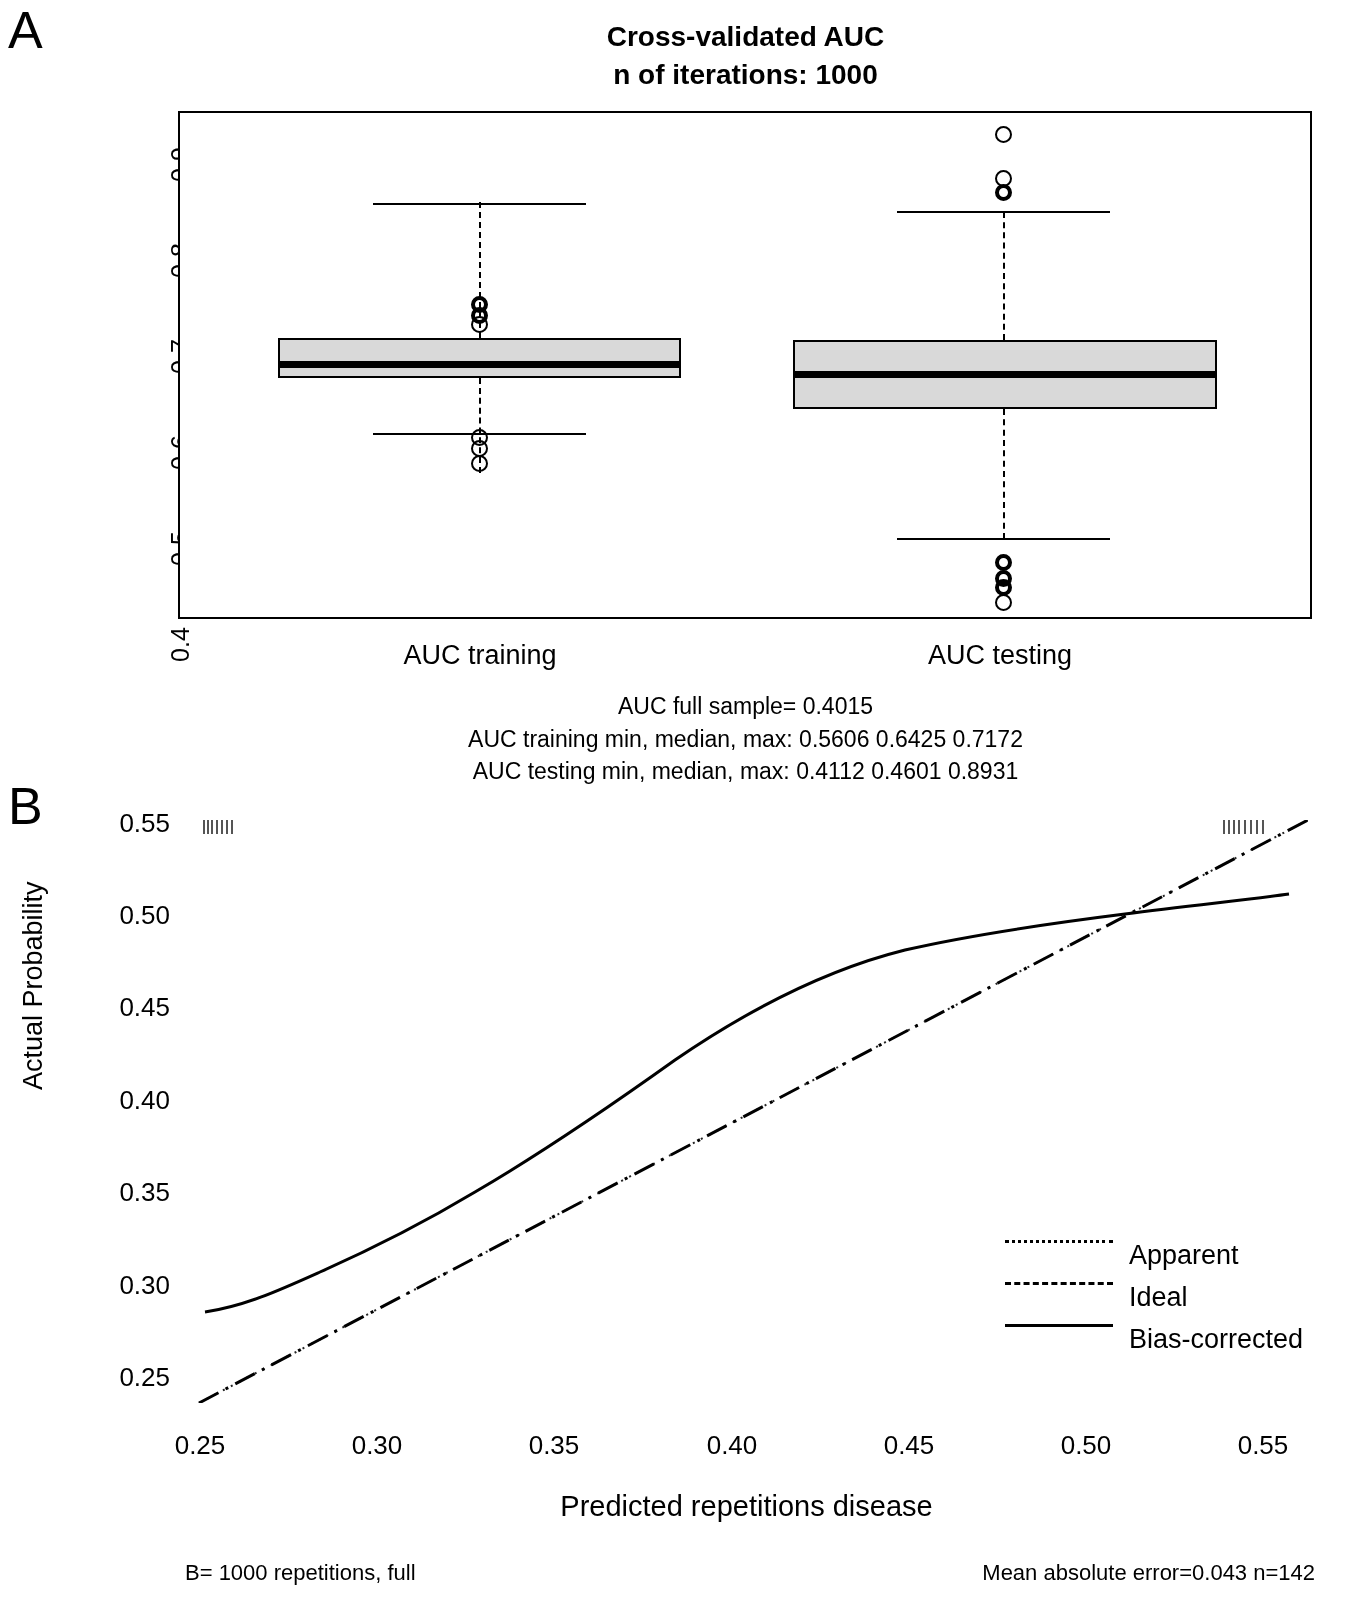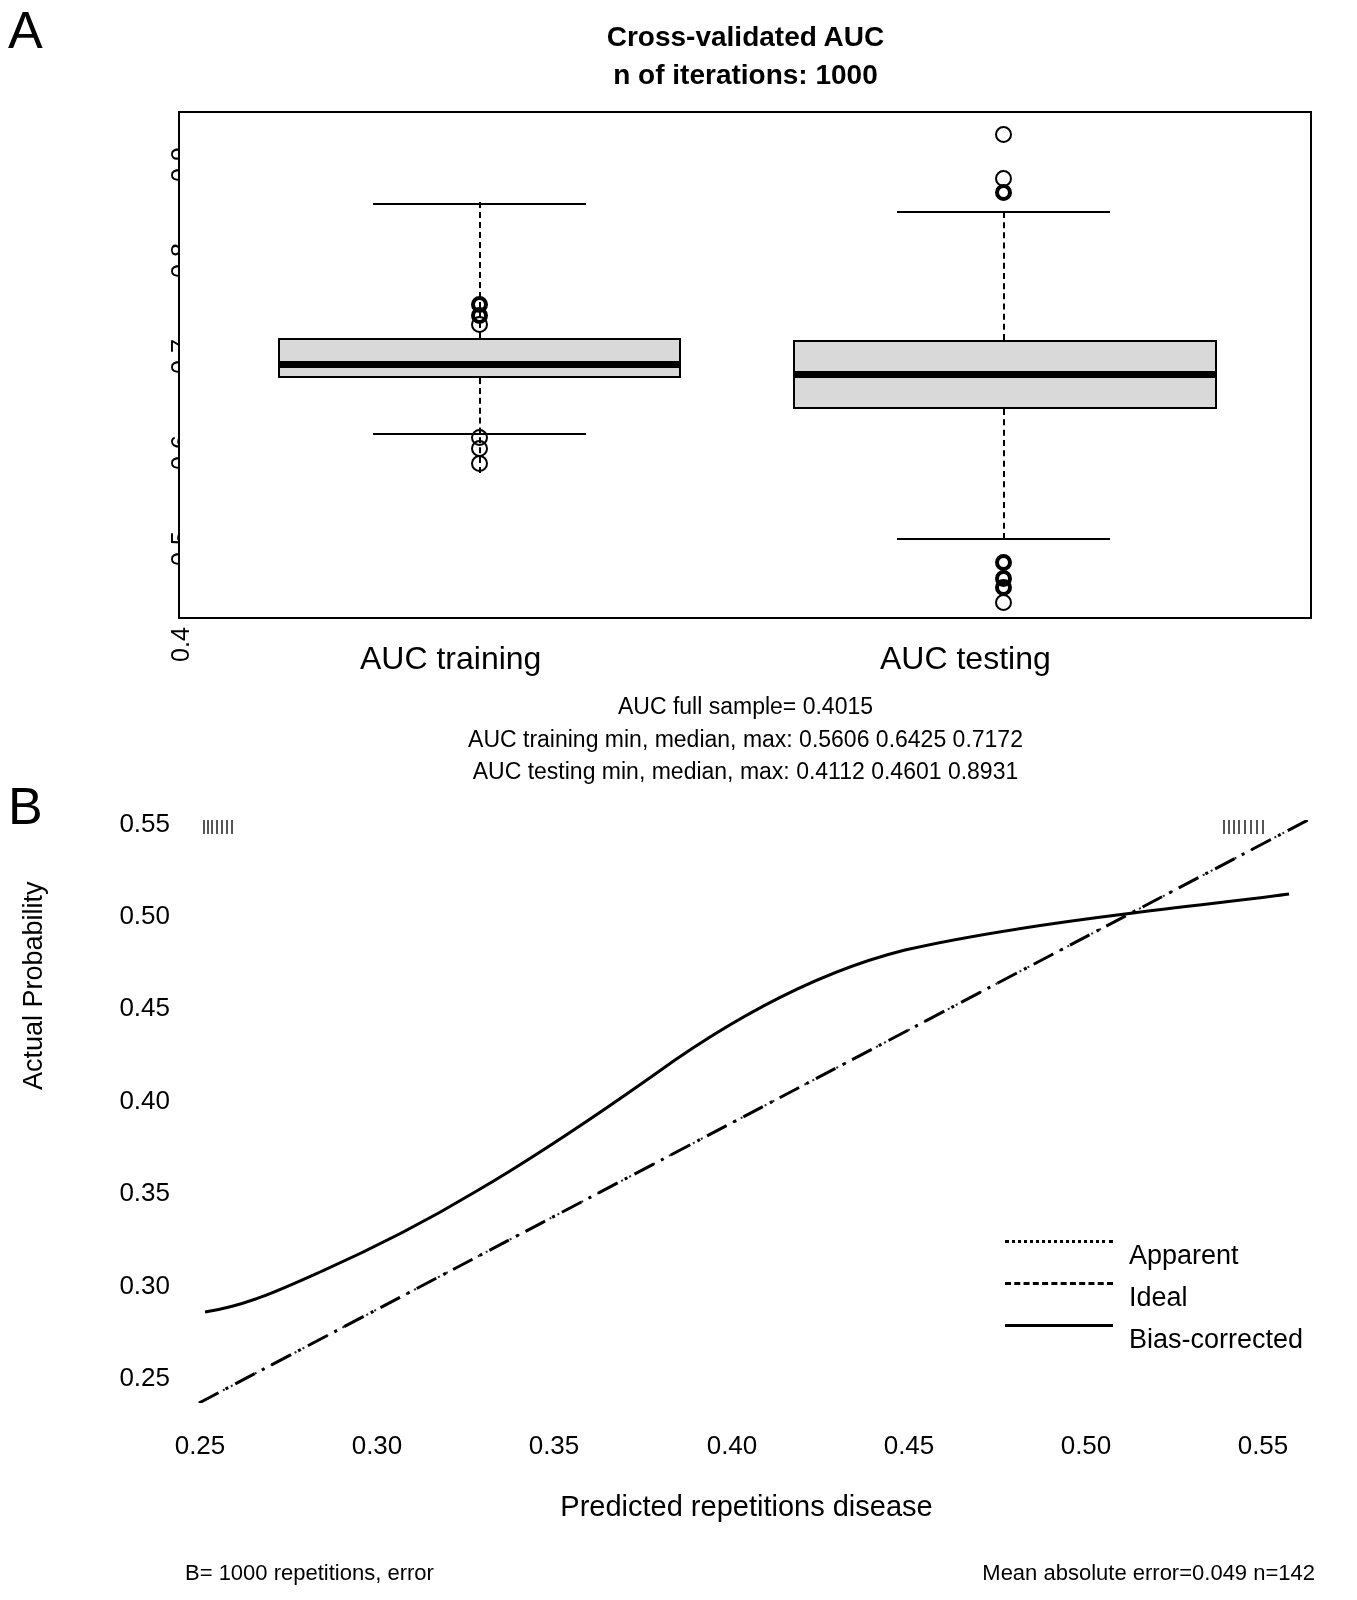--- a/index.html
+++ b/index.html
@@ -87,22 +87,22 @@
     width: 17px; height: 17px;
     border: 2px solid #000;
     border-radius: 50%;
     box-sizing: border-box;
     background: transparent;
   }
   .outlier.bold { border-width: 4px; }
 
   .xlab-a {
     position: absolute;
-    font-size: 32px;
-    text-align: left;
+    font-size: 27px;
+    text-align: center;
     white-space: nowrap;
   }
 
   #a-caption {
     position: absolute;
     left: 178px; top: 690px;
     width: 1135px;
     text-align: center;
     font-size: 23px;
     line-height: 1.42;
@@ -320,15 +320,15 @@
         <span class="legend-label">Ideal</span>
       </div>
       <div class="legend-row">
         <span class="legend-key key-solid"></span>
         <span class="legend-label">Bias-corrected</span>
       </div>
     </div>
   </div>
 
   <div id="b-xlabel">Predicted repetitions disease</div>
-  <div id="b-footer-left">B= 1000 repetitions, error</div>
-  <div id="b-footer-right">Mean absolute error=0.049 n=142</div>
+  <div id="b-footer-left">B= 1000 repetitions, full</div>
+  <div id="b-footer-right">Mean absolute error=0.043 n=142</div>
 </div>
 
 </body></html>

